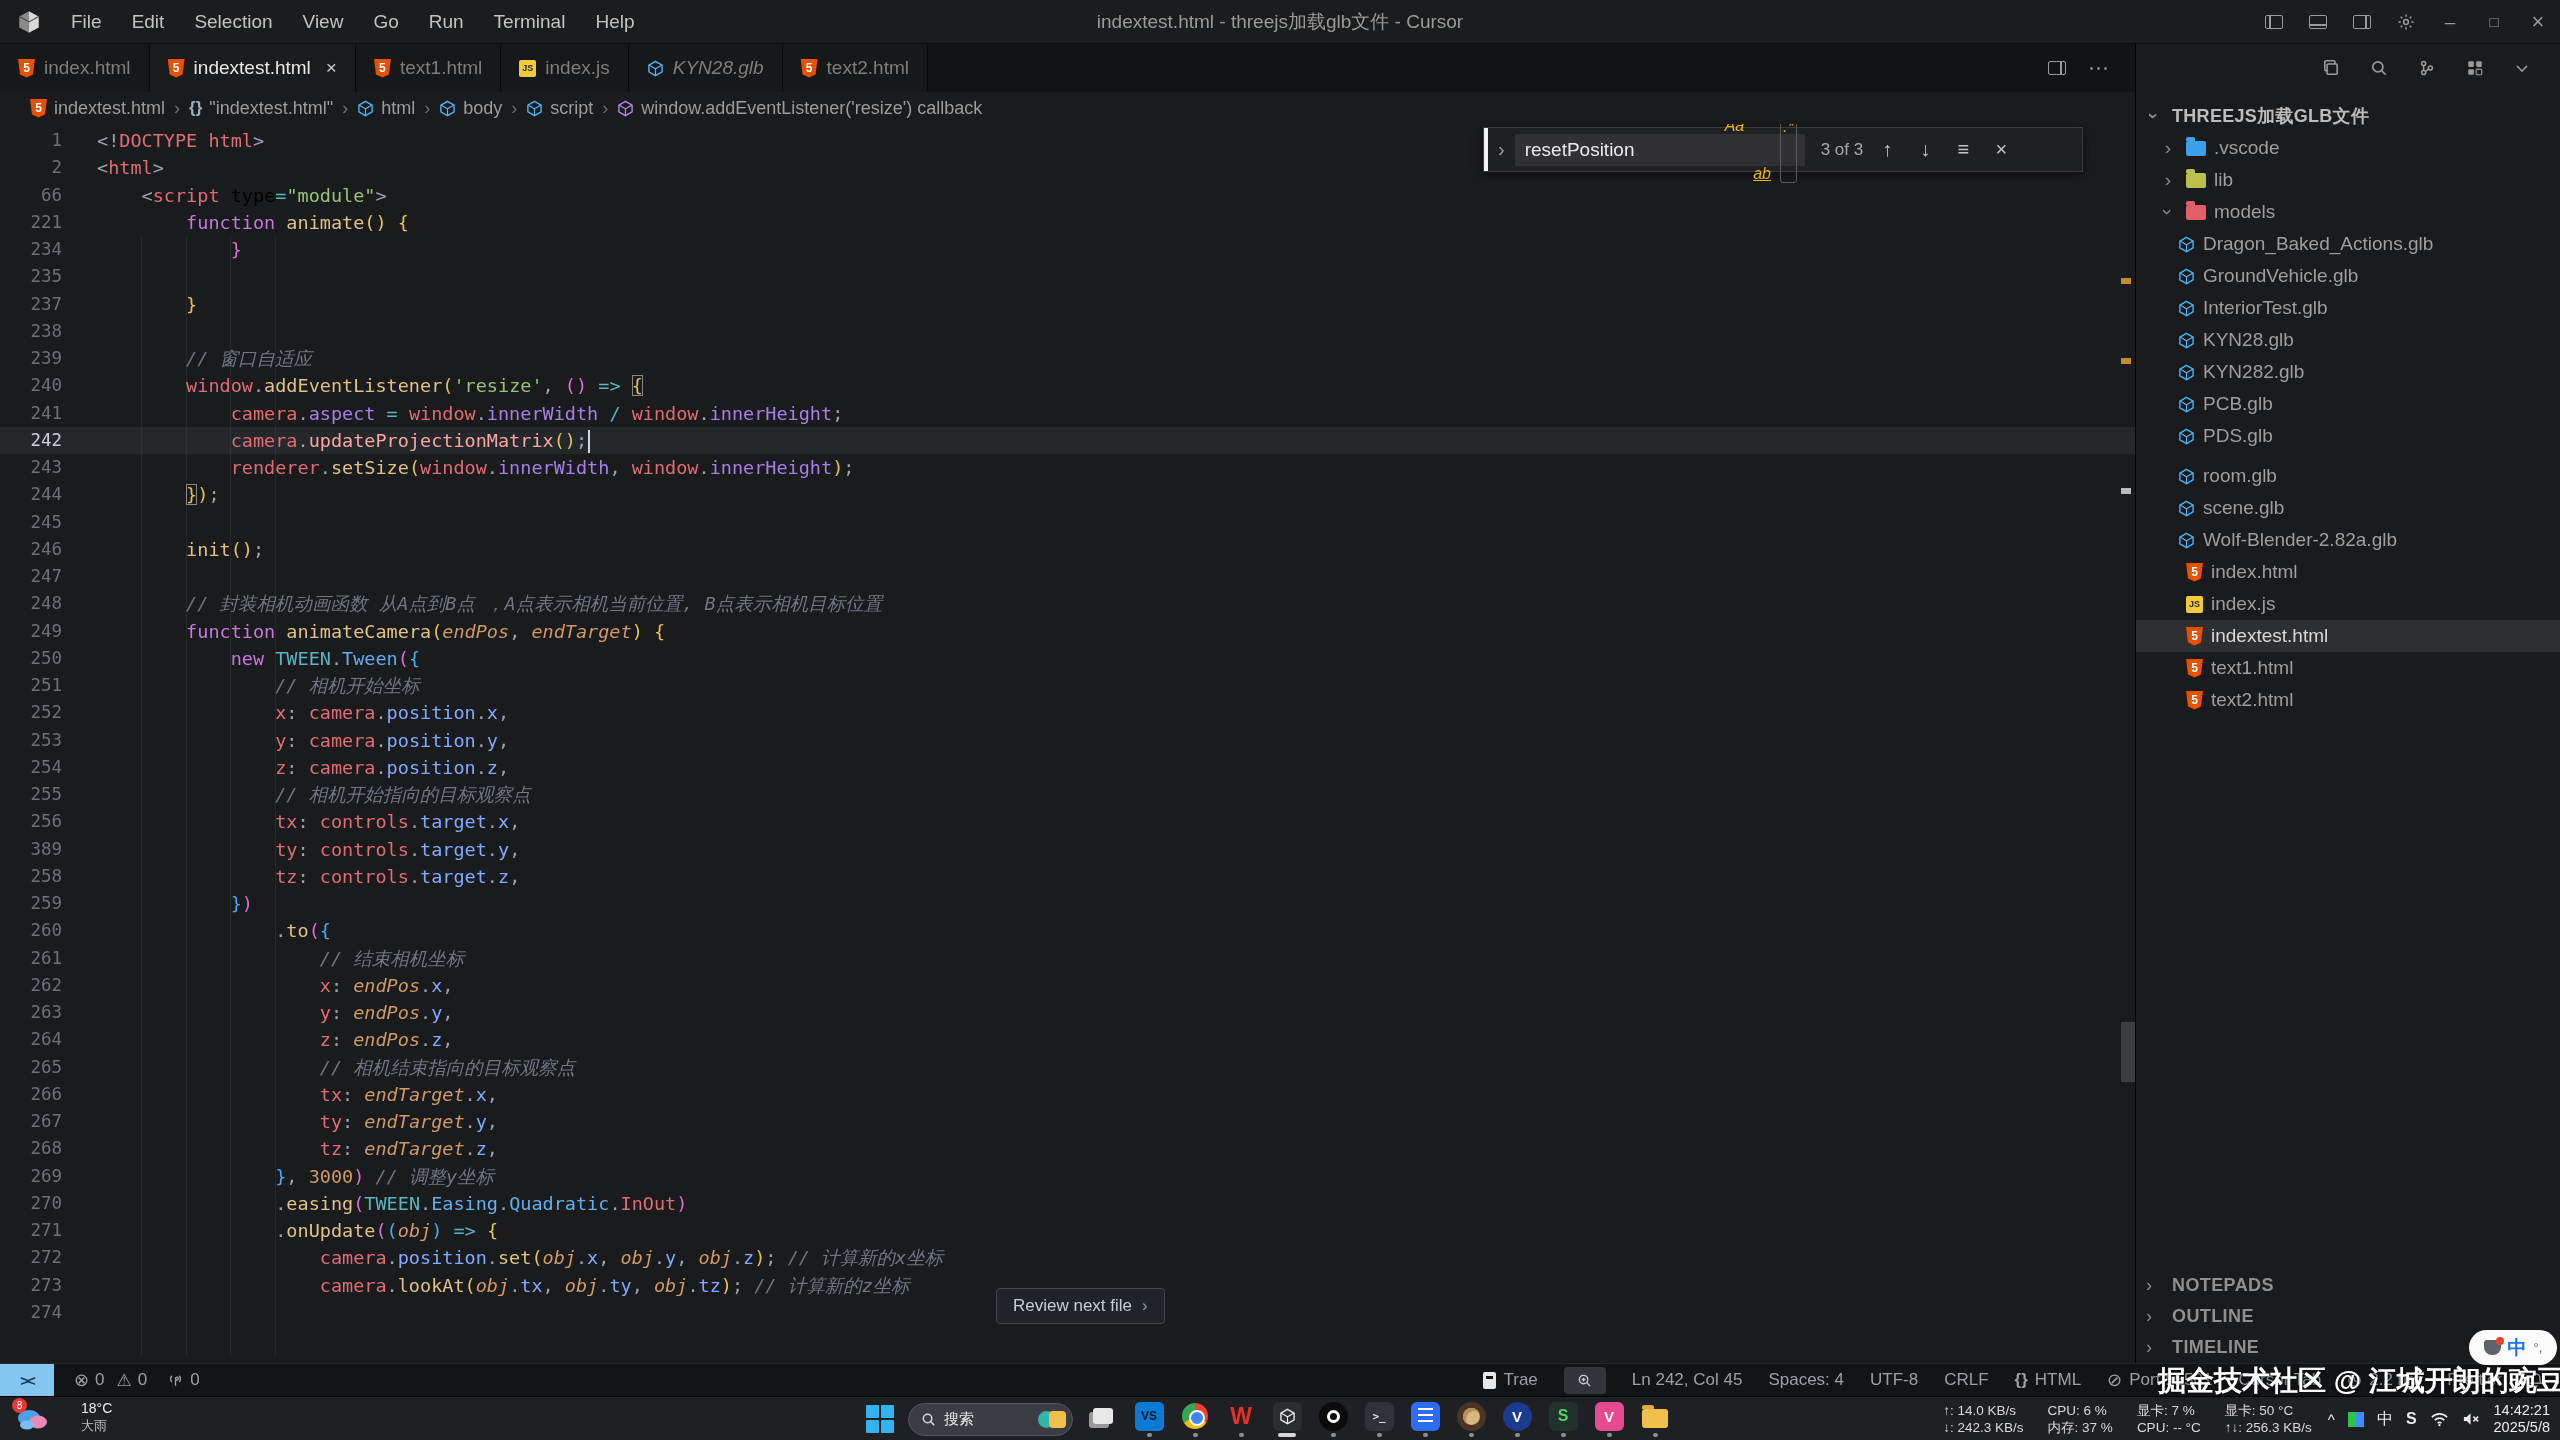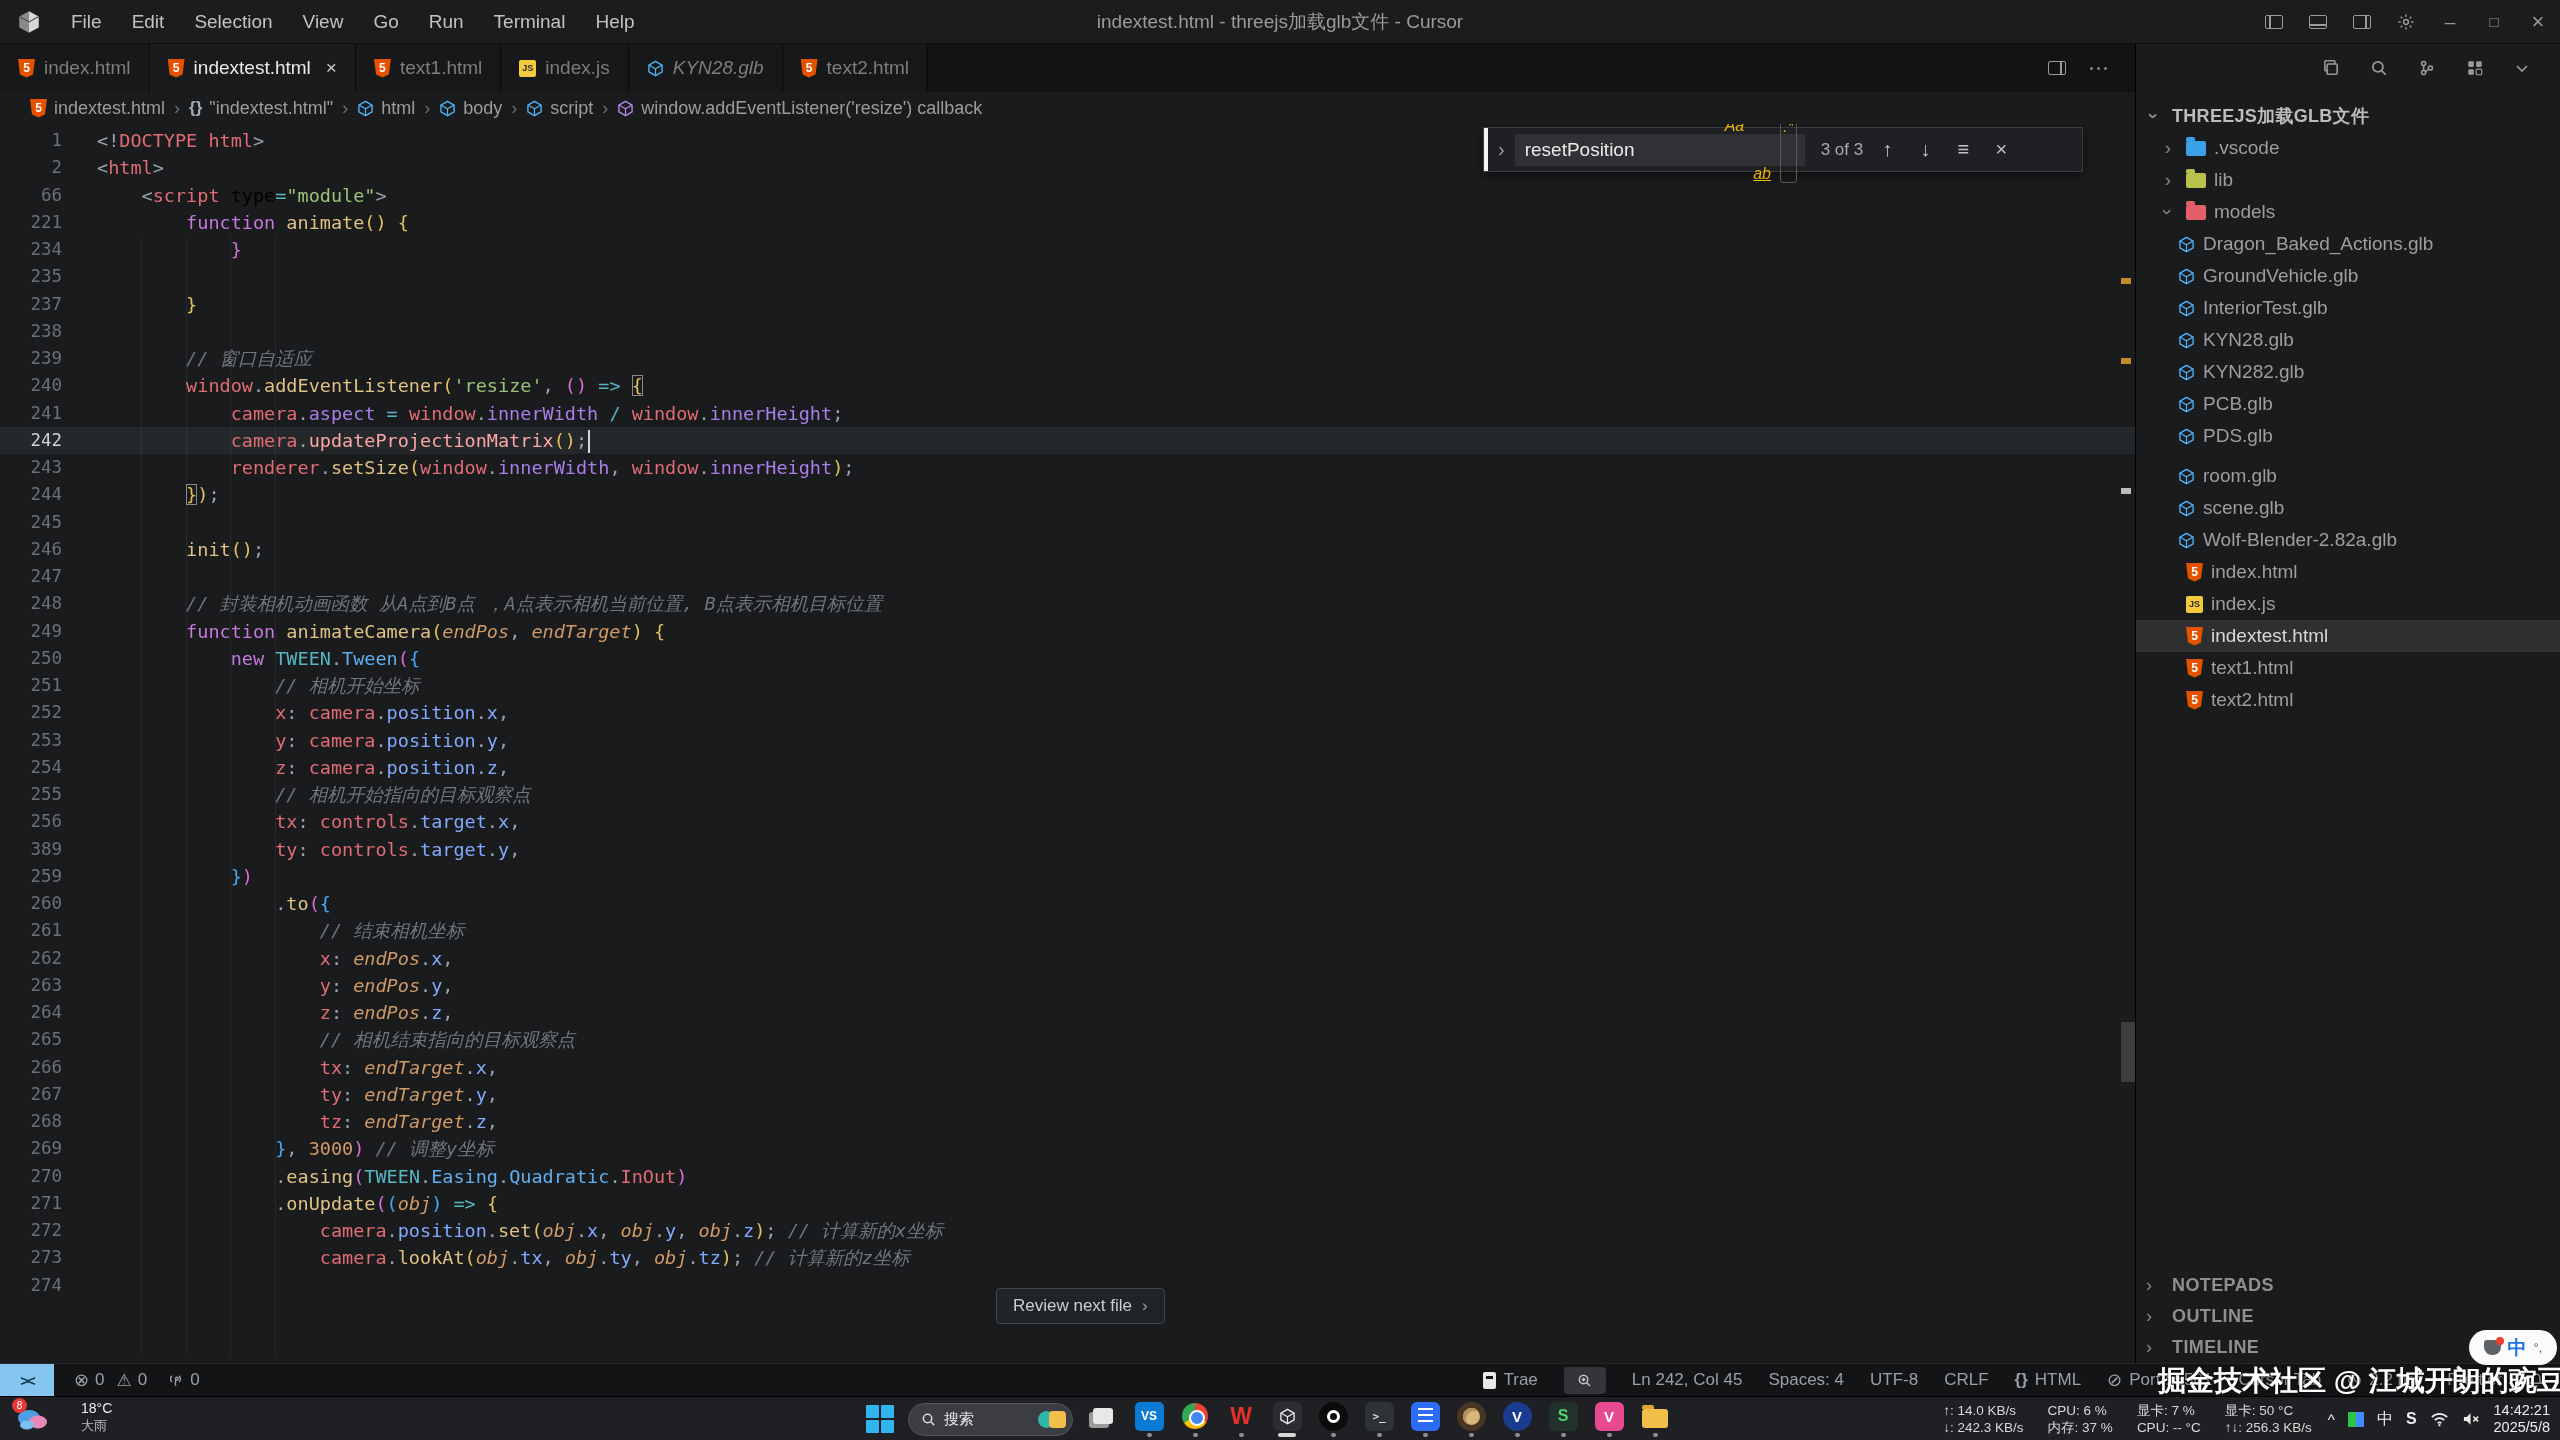--- a/index.html
+++ b/index.html
@@ -338,20 +338,21 @@
           <div class="line"><span class="ln">248</span><span class="lc"><span class="tk-t">        </span><span class="tk-c">// 封装相机动画函数 从A点到B点 ，A点表示相机当前位置, B点表示相机目标位置</span></span></div>
           <div class="line"><span class="ln">249</span><span class="lc"><span class="tk-t">        </span><span class="tk-k">function</span><span class="tk-t"> </span><span class="tk-f">animateCamera</span><span class="tk-b1">(</span><span class="tk-pm">endPos</span><span class="tk-p">, </span><span class="tk-pm">endTarget</span><span class="tk-b1">)</span><span class="tk-t"> </span><span class="tk-b1">{</span></span></div>
           <div class="line"><span class="ln">250</span><span class="lc"><span class="tk-t">            </span><span class="tk-k">new</span><span class="tk-t"> </span><span class="tk-cl">TWEEN</span><span class="tk-p">.</span><span class="tk-cl2">Tween</span><span class="tk-b2">(</span><span class="tk-b3">{</span></span></div>
           <div class="line"><span class="ln">251</span><span class="lc"><span class="tk-t">                </span><span class="tk-c">// 相机开始坐标</span></span></div>
           <div class="line"><span class="ln">252</span><span class="lc"><span class="tk-t">                </span><span class="tk-key">x</span><span class="tk-p">: </span><span class="tk-v">camera</span><span class="tk-p">.</span><span class="tk-pr">position</span><span class="tk-p">.</span><span class="tk-pr">x</span><span class="tk-p">,</span></span></div>
           <div class="line"><span class="ln">253</span><span class="lc"><span class="tk-t">                </span><span class="tk-key">y</span><span class="tk-p">: </span><span class="tk-v">camera</span><span class="tk-p">.</span><span class="tk-pr">position</span><span class="tk-p">.</span><span class="tk-pr">y</span><span class="tk-p">,</span></span></div>
           <div class="line"><span class="ln">254</span><span class="lc"><span class="tk-t">                </span><span class="tk-key">z</span><span class="tk-p">: </span><span class="tk-v">camera</span><span class="tk-p">.</span><span class="tk-pr">position</span><span class="tk-p">.</span><span class="tk-pr">z</span><span class="tk-p">,</span></span></div>
           <div class="line"><span class="ln">255</span><span class="lc"><span class="tk-t">                </span><span class="tk-c">// 相机开始指向的目标观察点</span></span></div>
           <div class="line"><span class="ln">256</span><span class="lc"><span class="tk-t">                </span><span class="tk-key">tx</span><span class="tk-p">: </span><span class="tk-v">controls</span><span class="tk-p">.</span><span class="tk-pr">target</span><span class="tk-p">.</span><span class="tk-pr">x</span><span class="tk-p">,</span></span></div>
           <div class="line"><span class="ln">389</span><span class="lc"><span class="tk-t">                </span><span class="tk-key">ty</span><span class="tk-p">: </span><span class="tk-v">controls</span><span class="tk-p">.</span><span class="tk-pr">target</span><span class="tk-p">.</span><span class="tk-pr">y</span><span class="tk-p">,</span></span></div>
+          <div class="line"><span class="ln">258</span><span class="lc"><span class="tk-t">                </span><span class="tk-key">tz</span><span class="tk-p">: </span><span class="tk-v">controls</span><span class="tk-p">.</span><span class="tk-pr">target</span><span class="tk-p">.</span><span class="tk-pr">z</span><span class="tk-p">,</span></span></div>
           <div class="line"><span class="ln">259</span><span class="lc"><span class="tk-t">            </span><span class="tk-b3">}</span><span class="tk-b2">)</span></span></div>
           <div class="line"><span class="ln">260</span><span class="lc"><span class="tk-t">                </span><span class="tk-p">.</span><span class="tk-f">to</span><span class="tk-b2">(</span><span class="tk-b3">{</span></span></div>
           <div class="line"><span class="ln">261</span><span class="lc"><span class="tk-t">                    </span><span class="tk-c">// 结束相机坐标</span></span></div>
           <div class="line"><span class="ln">262</span><span class="lc"><span class="tk-t">                    </span><span class="tk-key">x</span><span class="tk-p">: </span><span class="tk-pm">endPos</span><span class="tk-p">.</span><span class="tk-pr">x</span><span class="tk-p">,</span></span></div>
           <div class="line"><span class="ln">263</span><span class="lc"><span class="tk-t">                    </span><span class="tk-key">y</span><span class="tk-p">: </span><span class="tk-pm">endPos</span><span class="tk-p">.</span><span class="tk-pr">y</span><span class="tk-p">,</span></span></div>
           <div class="line"><span class="ln">264</span><span class="lc"><span class="tk-t">                    </span><span class="tk-key">z</span><span class="tk-p">: </span><span class="tk-pm">endPos</span><span class="tk-p">.</span><span class="tk-pr">z</span><span class="tk-p">,</span></span></div>
           <div class="line"><span class="ln">265</span><span class="lc"><span class="tk-t">                    </span><span class="tk-c">// 相机结束指向的目标观察点</span></span></div>
           <div class="line"><span class="ln">266</span><span class="lc"><span class="tk-t">                    </span><span class="tk-key">tx</span><span class="tk-p">: </span><span class="tk-pm">endTarget</span><span class="tk-p">.</span><span class="tk-pr">x</span><span class="tk-p">,</span></span></div>
           <div class="line"><span class="ln">267</span><span class="lc"><span class="tk-t">                    </span><span class="tk-key">ty</span><span class="tk-p">: </span><span class="tk-pm">endTarget</span><span class="tk-p">.</span><span class="tk-pr">y</span><span class="tk-p">,</span></span></div>
           <div class="line"><span class="ln">268</span><span class="lc"><span class="tk-t">                    </span><span class="tk-key">tz</span><span class="tk-p">: </span><span class="tk-pm">endTarget</span><span class="tk-p">.</span><span class="tk-pr">z</span><span class="tk-p">,</span></span></div>
@@ -693,21 +694,21 @@
         </span>
     </span>
     <div style="display:flex;gap:12px;">
         <div class="app">
           <span class="tile" style="background:transparent;">
             <span style="width:20px;height:16px;background:#e8e8e8;border-radius:3px;box-shadow:-4px 4px 0 #9a9a9a;"></span>
           </span>
           <span class="dot none"></span>
         </div>
         <div class="app">
-          <span class="tile" style="background:#0a7bd4;color:#ffffff;font-size:12px;border-radius:5px;">VS</span>
+          <span class="tile" style="background:#0a7bd4;color:#0f172a;font-size:12px;border-radius:5px;">VS</span>
           <span class="dot"></span>
         </div>
         <div class="app">
           <span class="tile" style="background:transparent;">
             <span class="chrome-ball"></span>
           </span>
           <span class="dot"></span>
         </div>
         <div class="app">
           <span class="tile" style="background:transparent;color:#e53125;font-size:23px;">W</span>

